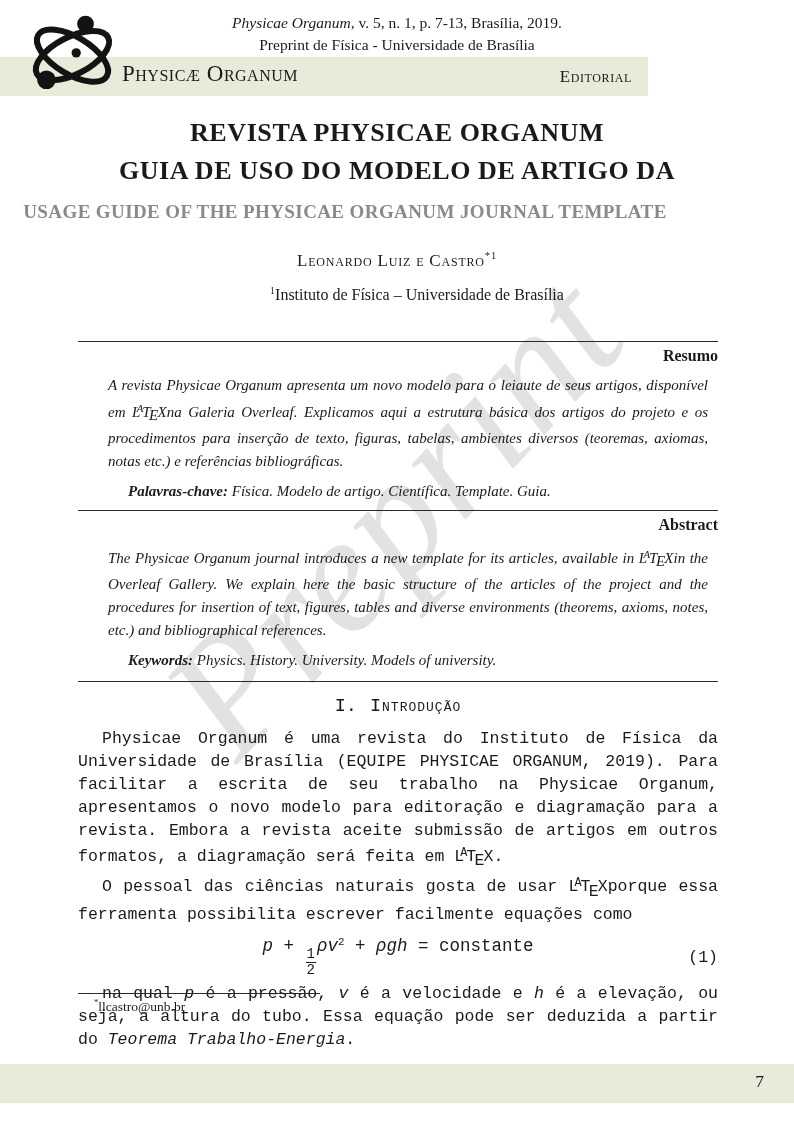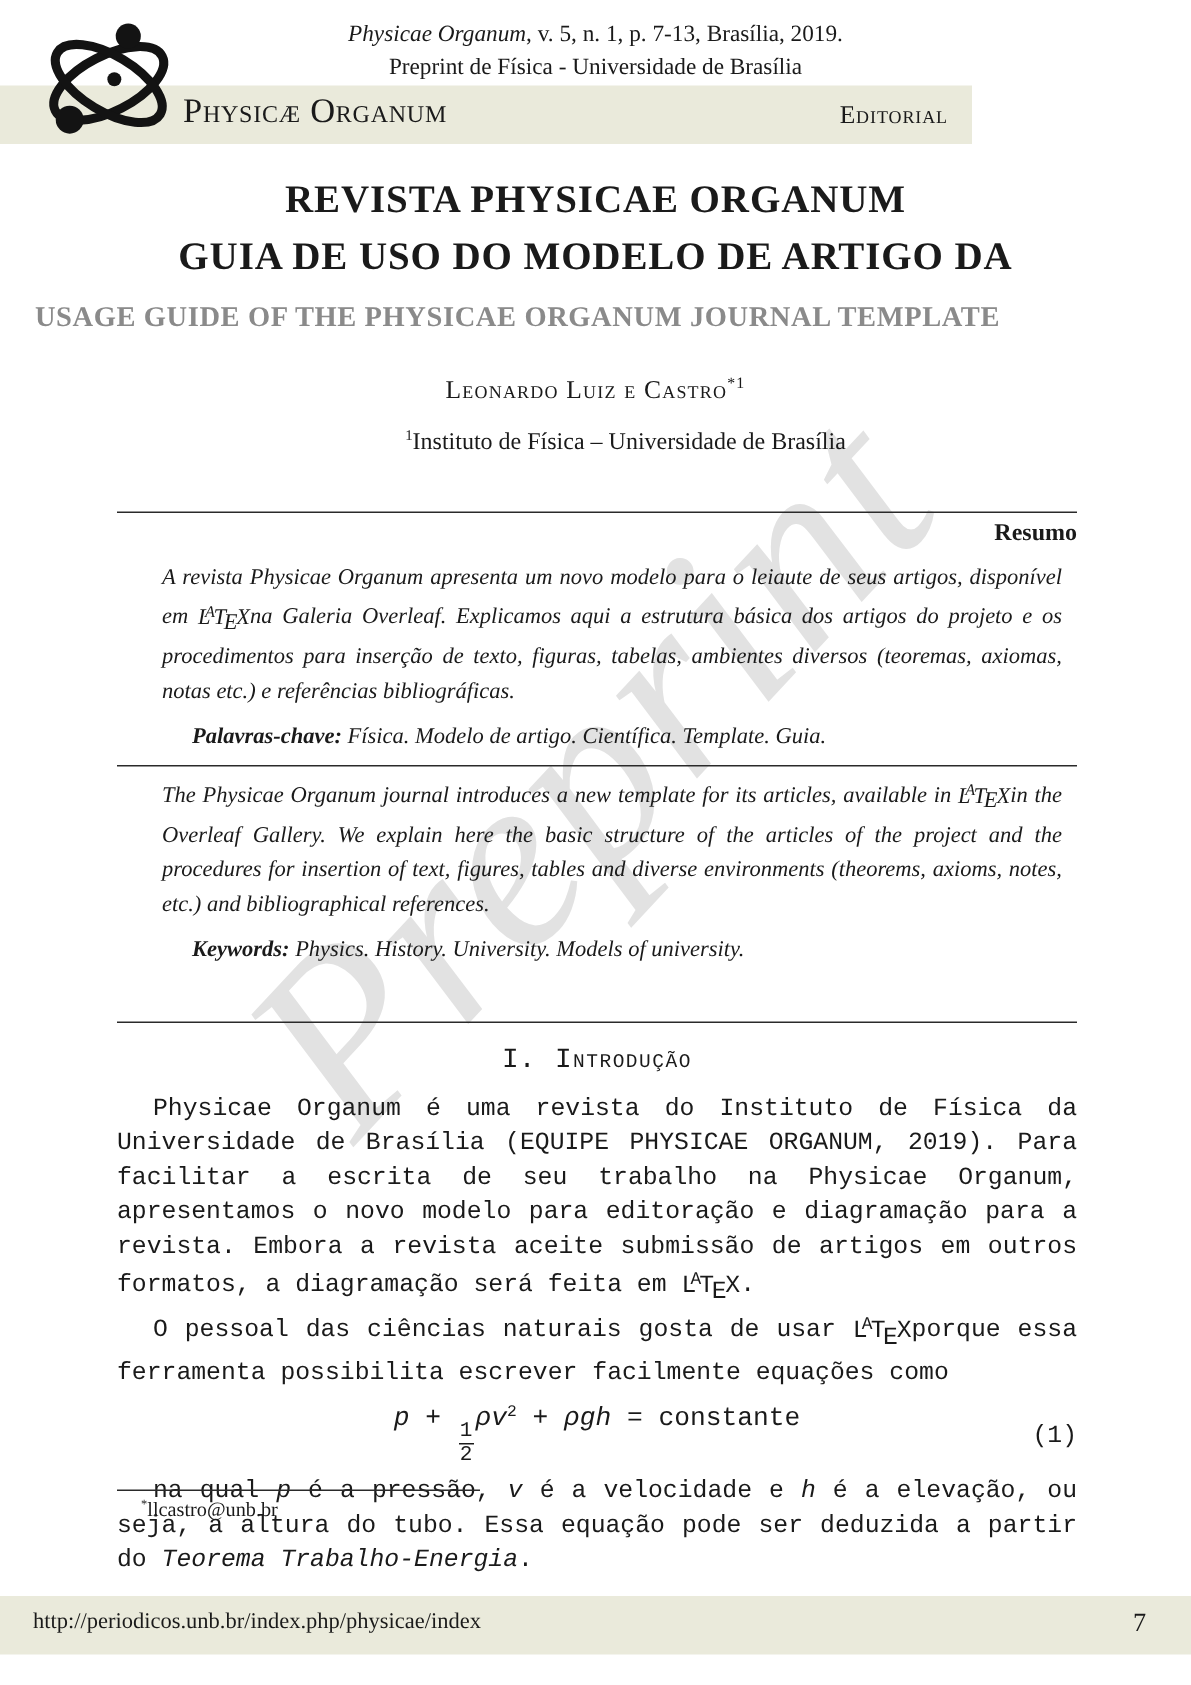--- a/index.html
+++ b/index.html
@@ -114,20 +114,21 @@
 
     <div class="rule" style="top:341px"></div>
     <div class="absblock" style="top:347px">
       <p class="block-title">Resumo</p>
       <p class="block-body"><span>A revista Physicae Organum apresenta um novo modelo para o leiaute de seus artigos, disponível em </span><span class="lx"><span>L</span><span class="lxA">A</span><span>T</span><span class="lxE">E</span><span>X</span></span><span>na Galeria Overleaf. Explicamos aqui a estrutura básica dos artigos do projeto e os procedimentos para inserção de texto, figuras, tabelas, ambientes diversos (teoremas, axiomas, notas etc.) e referências bibliográficas.</span></p>
       <p class="block-kw"><span class="seg-bi">Palavras-chave:</span><span> Física. Modelo de artigo. Científica. Template. Guia.</span></p>
     </div>
 
     <div class="rule" style="top:510px"></div>
     <div class="absblock" style="top:516px">
+      <p class="block-title">Abstract</p>
       <p class="block-body"><span>The Physicae Organum journal introduces a new template for its articles, available in </span><span class="lx"><span>L</span><span class="lxA">A</span><span>T</span><span class="lxE">E</span><span>X</span></span><span>in the Overleaf Gallery. We explain here the basic structure of the articles of the project and the procedures for insertion of text, figures, tables and diverse environments (theorems, axioms, notes, etc.) and bibliographical references.</span></p>
       <p class="block-kw"><span class="seg-bi">Keywords:</span><span> Physics. History. University. Models of university.</span></p>
     </div>
     <div class="rule" style="top:681px"></div>
 
     <div class="content">
       <div class="sec-heading">
         <span class="sec-num">I.</span><span class="sec-title sc">Introdução</span>
       </div>
       <p class="para"><span>Physicae Organum é uma revista do Instituto de Física da Universidade de Brasília (EQUIPE PHYSICAE ORGANUM, 2019). Para facilitar a escrita de seu trabalho na Physicae Organum, apresentamos o novo modelo para editoração e diagramação para a revista. Embora a revista aceite submissão de artigos em outros formatos, a diagramação será feita em </span><span class="lx"><span>L</span><span class="lxA">A</span><span>T</span><span class="lxE">E</span><span>X</span></span><span>.</span></p>
@@ -143,18 +144,17 @@
 
       <p class="para"><span>na qual </span><span class="seg-i">p</span><span> é a pressão, </span><span class="seg-i">v</span><span> é a velocidade e </span><span class="seg-i">h</span><span> é a elevação, ou seja, a altura do tubo. Essa equação pode ser deduzida a partir do </span><span class="seg-i">Teorema Trabalho-Energia</span><span>.</span></p>
     </div>
 
     <div class="fnrule"></div>
     <div class="footnote">
       <span class="sup">*</span><span>llcastro@unb.br</span>
     </div>
 
     <div class="footer-band">
-      <span class="footer-url">http://periodicos.unb.br/index.php/physicae/index</span>
       <span class="footer-page">7</span>
     </div>
 
   </div>
 </div>
 
 </body></html>

